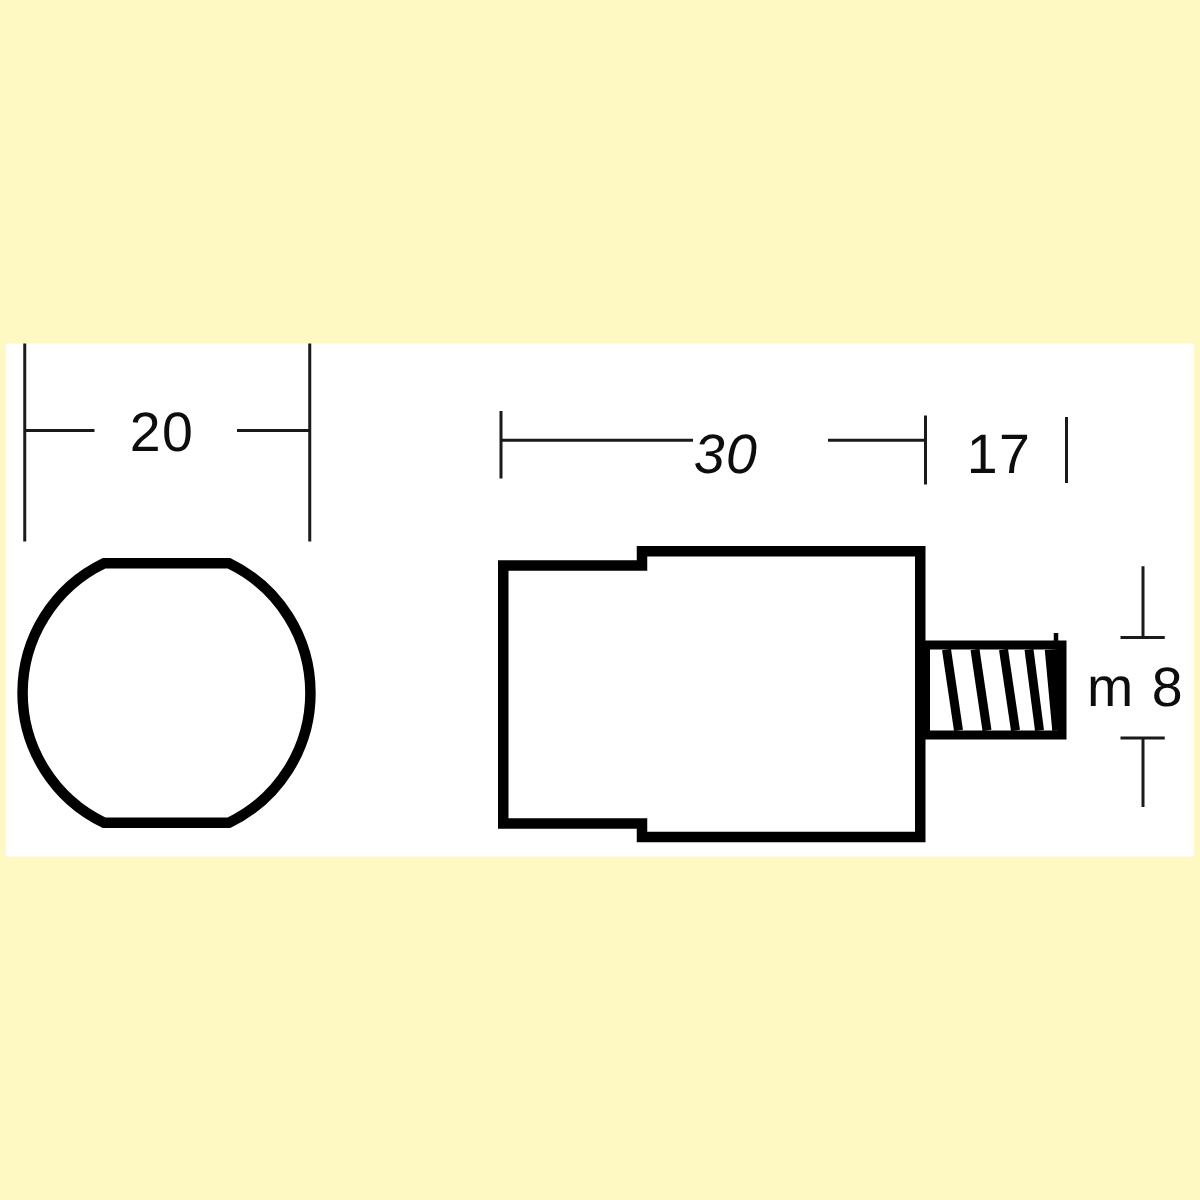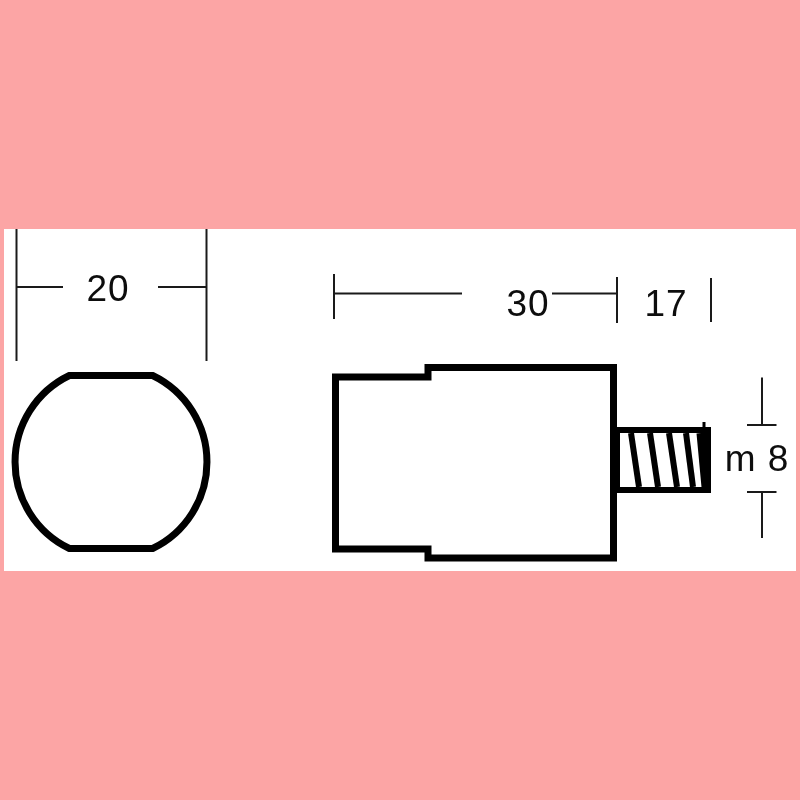--- a/index.html
+++ b/index.html
@@ -4,21 +4,21 @@
 <style>
   html, body {
     margin: 0;
     padding: 0;
     background: #000000;
   }
   .stage {
     position: relative;
     width: 800px;
     height: 800px;
-    background: #fca5a5;
+    background: #fef9c3;
     overflow: hidden;
     font-family: "Liberation Sans", sans-serif;
   }
   .paper {
     position: absolute;
     left: 4px;
     top: 229px;
     width: 792px;
     height: 342px;
     background: #ffffff;
@@ -33,21 +33,21 @@
   .dim-label {
     position: absolute;
     transform: translate(-50%, -50%);
     font-size: 37px;
     color: #0d0d0d;
     letter-spacing: 1px;
     white-space: nowrap;
     line-height: 1;
   }
   .lbl-20  { left: 108px; top: 288px; }
-  .lbl-30  { left: 528px; top: 303px; }
+  .lbl-30  { left: 484px; top: 303px; font-style: italic; }
   .lbl-10  { left: 666px; top: 303px; }
   .lbl-m8  { left: 757px; top: 458px; text-align: right; }
 </style>
 </head>
 <body>
 
 <div class="stage">
 
   <div class="paper"></div>
 

